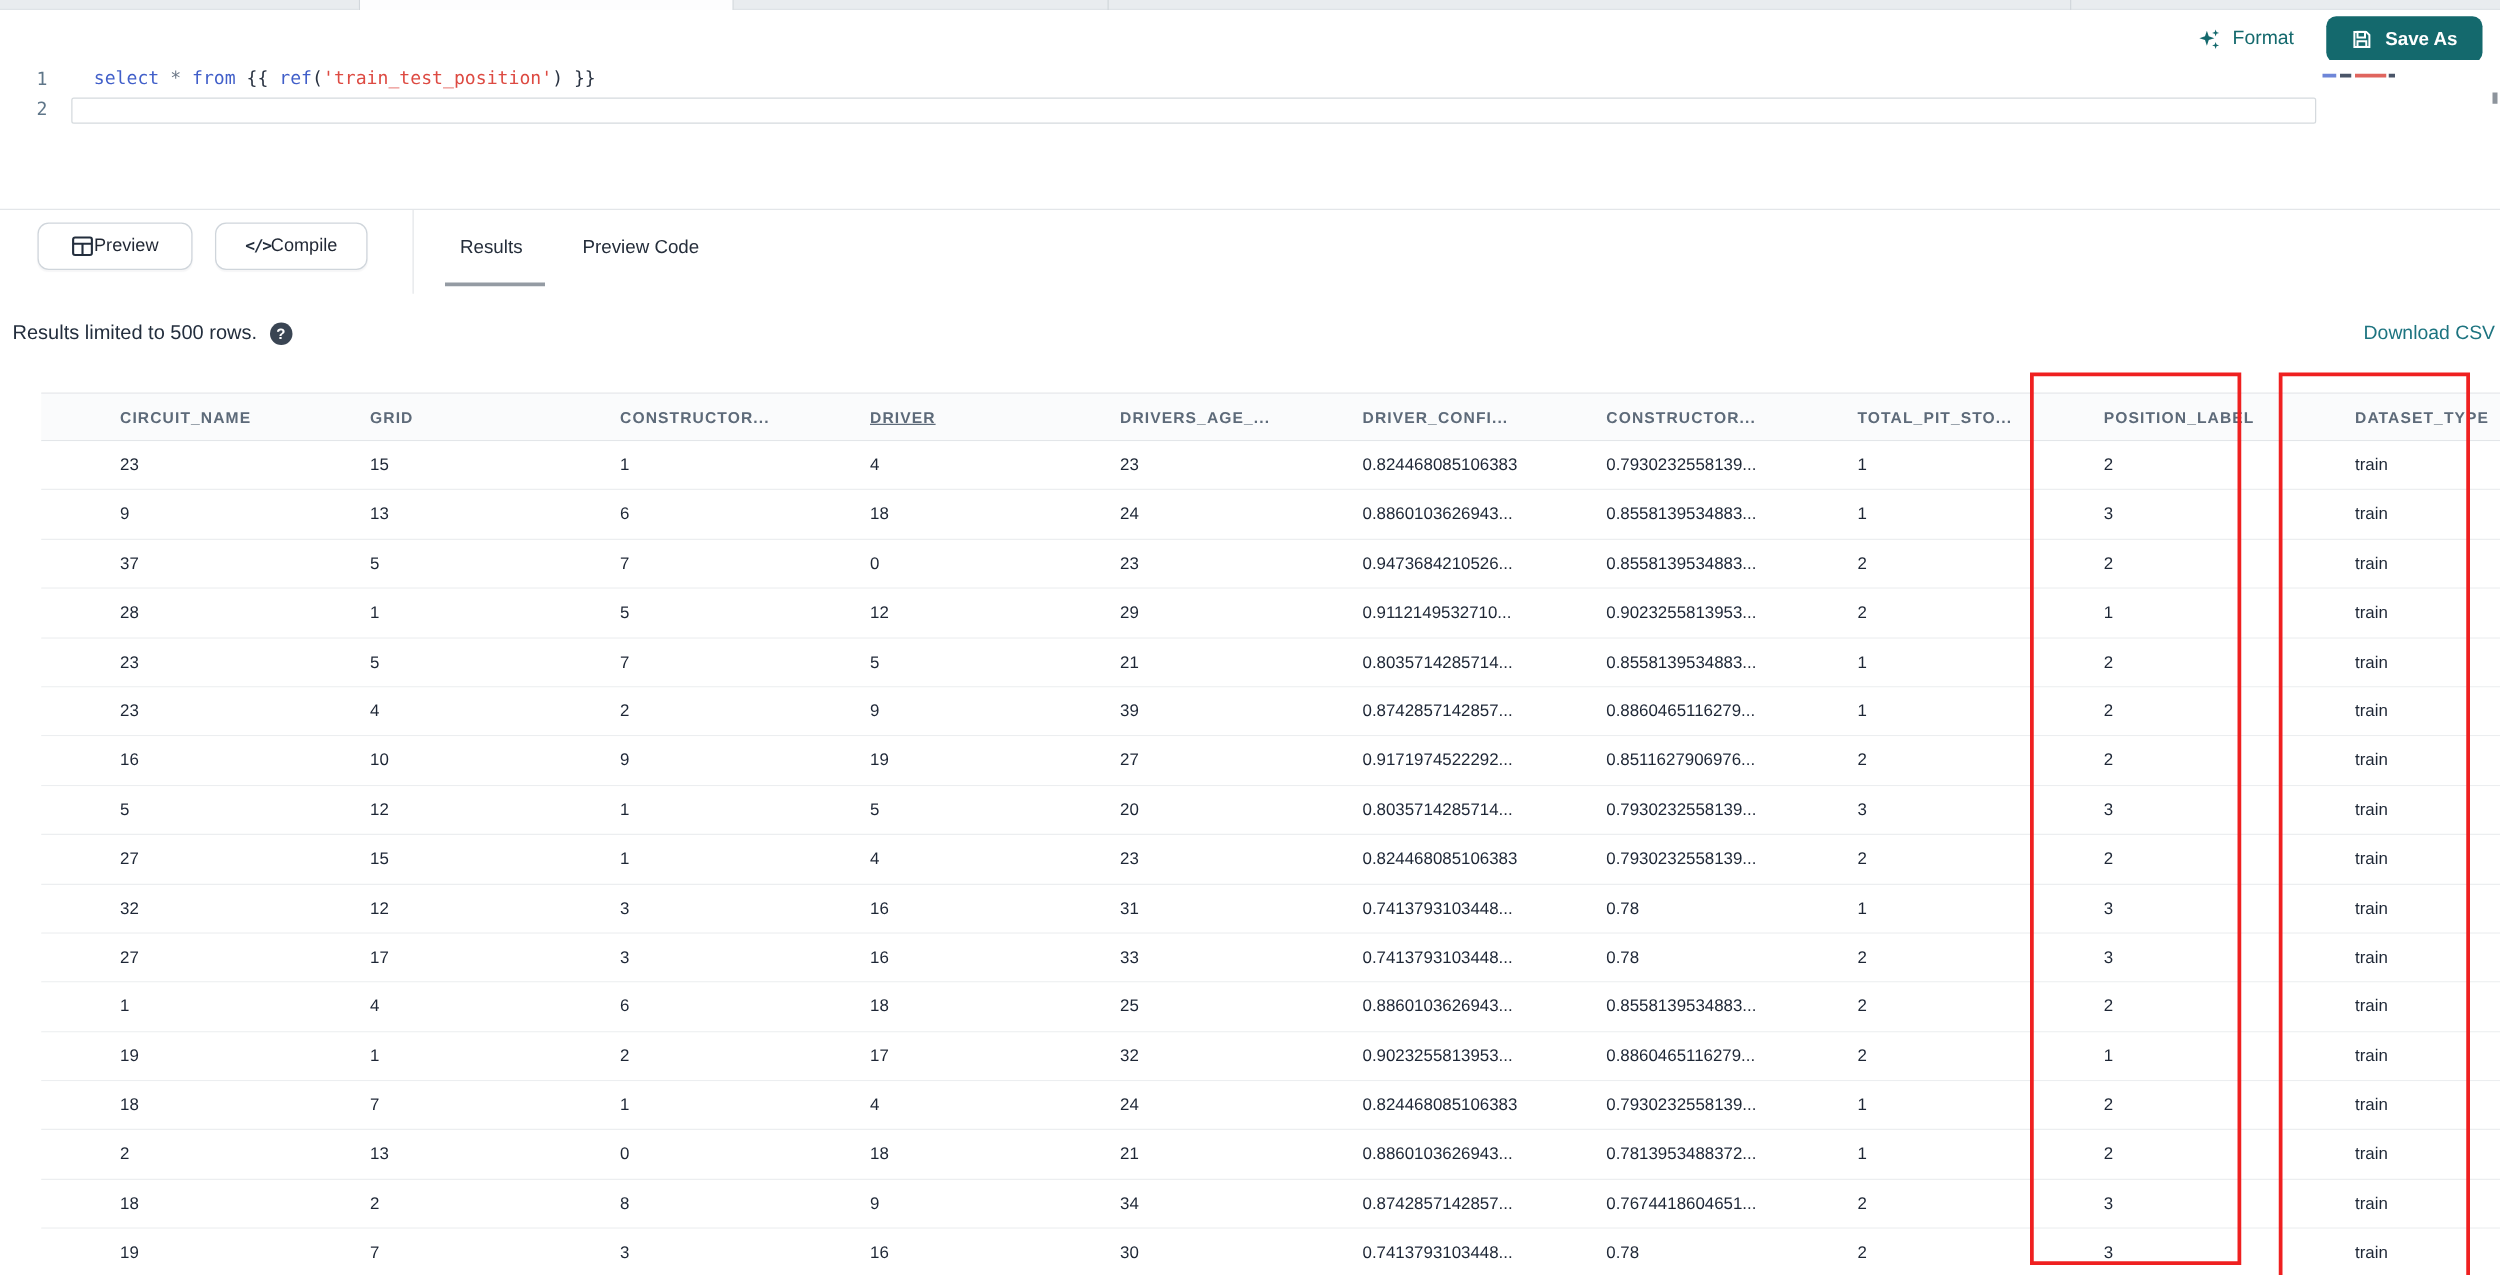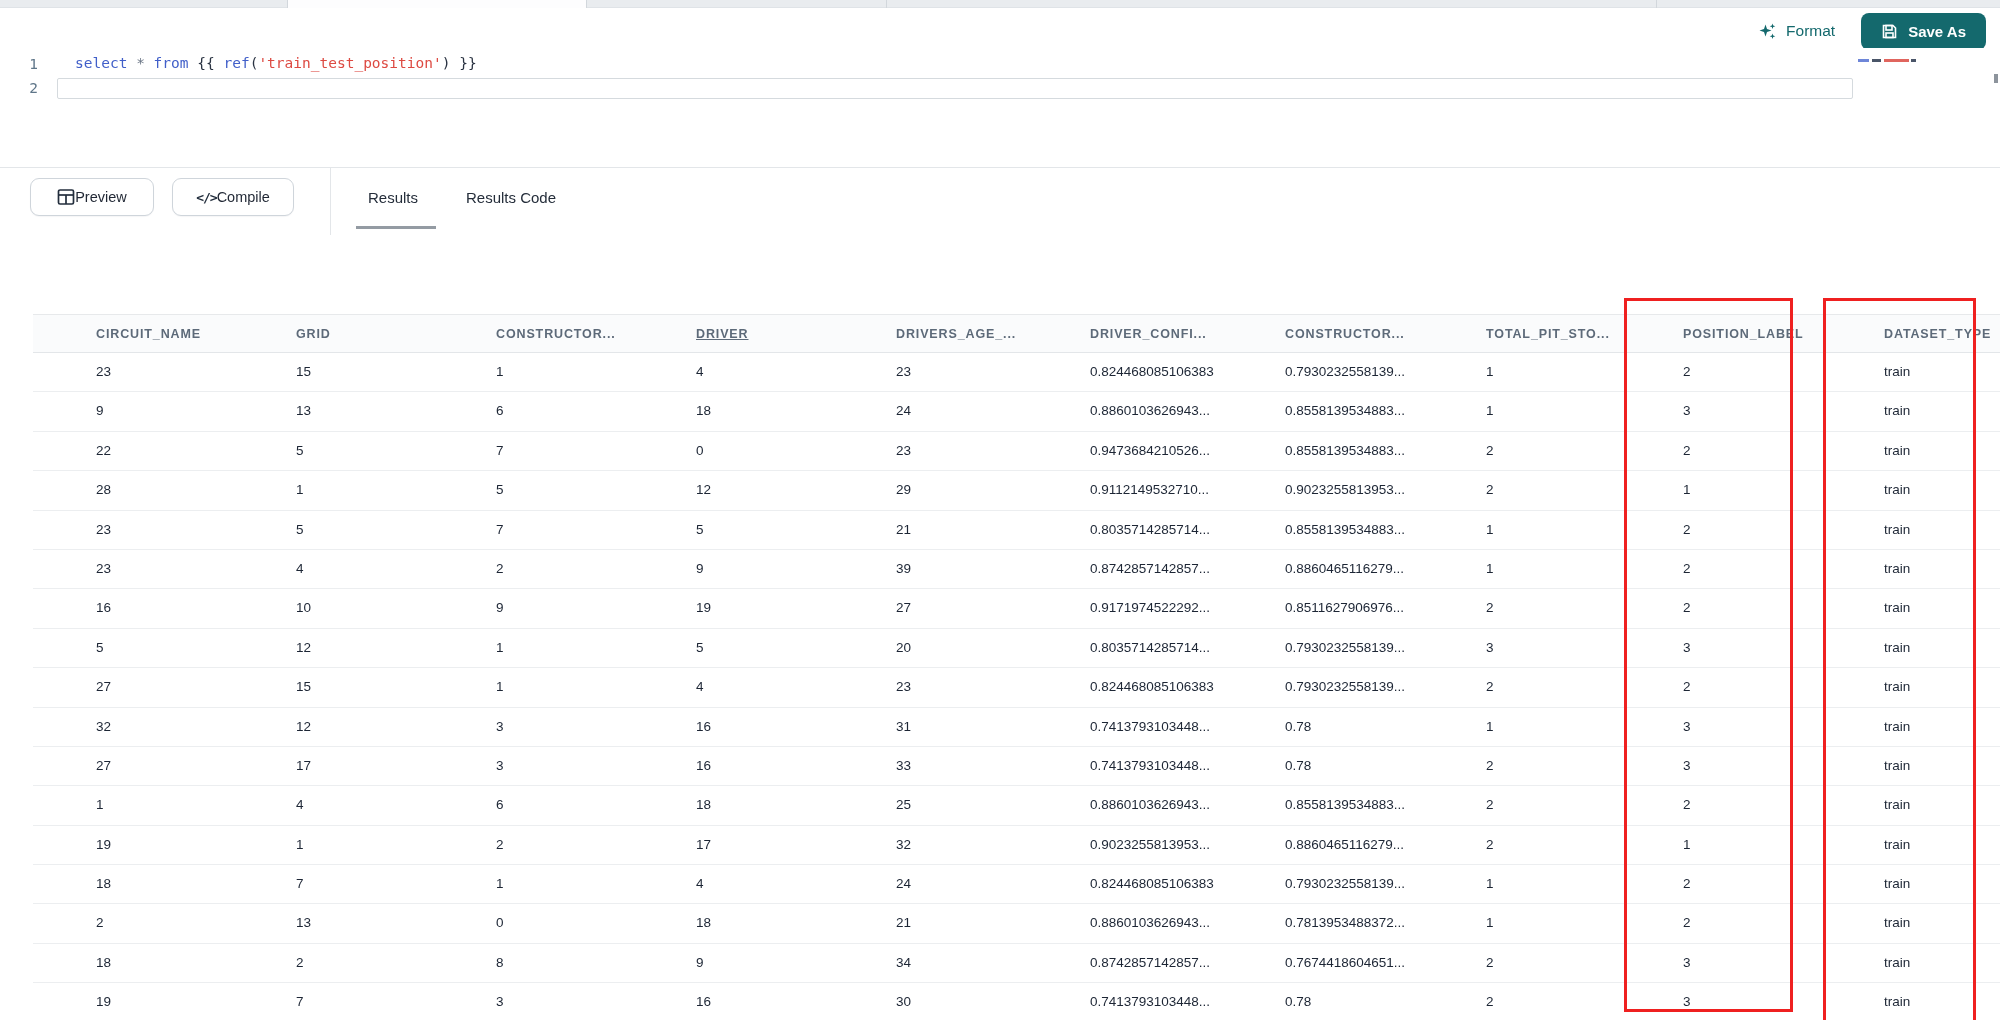--- a/index.html
+++ b/index.html
@@ -143,24 +143,31 @@
         </svg>
       </span>
       <span>Preview</span>
     </button>
     <button class="btn btn-compile">
       <span class="compile-glyph">&lt;/&gt;</span>
       <span>Compile</span>
     </button>
     <div class="vdivider"></div>
     <div class="tab tab-results">Results</div>
-    <div class="tab tab-compiled">Results Code</div>
+    <div class="tab tab-compiled">Preview Code</div>
     <div class="tab-underline"></div>
   </div>
 
+  <div class="results-bar">
+    <div class="results-info">
+      <span>Results limited to 500 rows.</span>
+      <span class="help-icon">?</span>
+    </div>
+    <div class="download-csv">Download CSV</div>
+  </div>
 
   <div class="rtable">
     <div class="thead" id="thead">
         <span class="cell" style="left: 63px;">CIRCUIT_NAME</span>
         <span class="cell" style="left: 263px;">GRID</span>
         <span class="cell" style="left: 463px;">CONSTRUCTOR...</span>
         <span class="cell" style="left: 663px; text-decoration: underline;">DRIVER</span>
         <span class="cell" style="left: 863px;">DRIVERS_AGE_...</span>
         <span class="cell" style="left: 1057px;">DRIVER_CONFI...</span>
         <span class="cell" style="left: 1252px;">CONSTRUCTOR...</span>
@@ -187,21 +194,21 @@
           <span class="cell" style="left: 463px;">6</span>
           <span class="cell" style="left: 663px;">18</span>
           <span class="cell" style="left: 863px;">24</span>
           <span class="cell" style="left: 1057px;">0.8860103626943...</span>
           <span class="cell" style="left: 1252px;">0.8558139534883...</span>
           <span class="cell" style="left: 1453px;">1</span>
           <span class="cell" style="left: 1650px;">3</span>
           <span class="cell" style="left: 1851px;">train</span>
         </div>
         <div class="trow">
-          <span class="cell" style="left: 63px;">22</span>
+          <span class="cell" style="left: 63px;">37</span>
           <span class="cell" style="left: 263px;">5</span>
           <span class="cell" style="left: 463px;">7</span>
           <span class="cell" style="left: 663px;">0</span>
           <span class="cell" style="left: 863px;">23</span>
           <span class="cell" style="left: 1057px;">0.9473684210526...</span>
           <span class="cell" style="left: 1252px;">0.8558139534883...</span>
           <span class="cell" style="left: 1453px;">2</span>
           <span class="cell" style="left: 1650px;">2</span>
           <span class="cell" style="left: 1851px;">train</span>
         </div>

